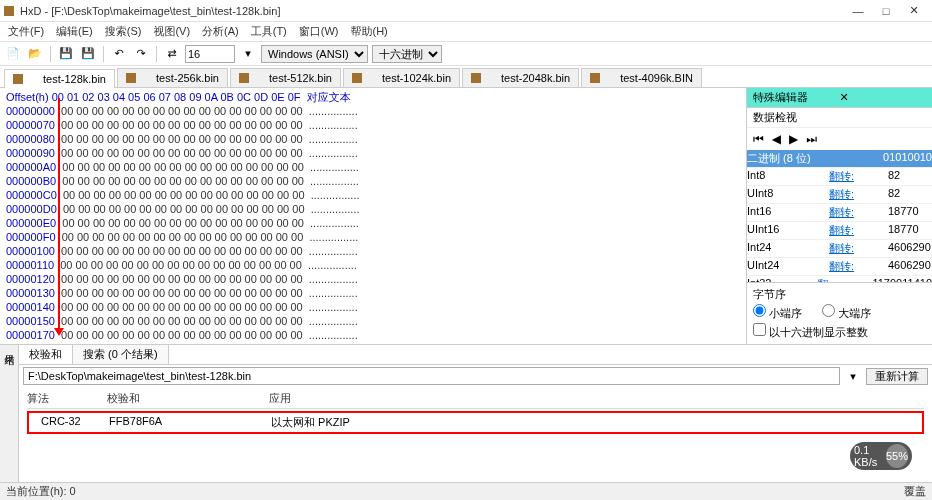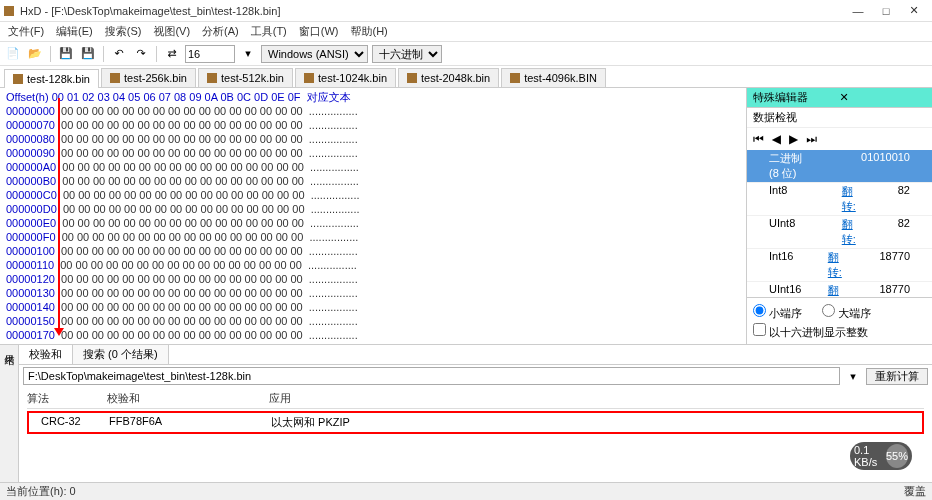--- a/index.html
+++ b/index.html
@@ -14,21 +14,21 @@
     .menubar { height: 20px; display: flex; align-items: center; padding: 0 2px; border-bottom: 1px solid #e0e0e0; }
     .menubar .menu-item { padding: 2px 6px; cursor: pointer; color: #333; }
     
     .toolbar { height: 24px; display: flex; align-items: center; padding: 2px 4px; gap: 4px; border-bottom: 1px solid #e0e0e0; }
     .tb-btn { width: 18px; height: 18px; display: flex; align-items: center; justify-content: center; cursor: pointer; border: 1px solid transparent; }
     .tb-sep { width: 1px; height: 16px; background: #ccc; margin: 0 2px; }
     .tb-input { width: 50px; height: 18px; border: 1px solid #aaa; padding: 0 2px; }
     .tb-select { height: 18px; border: 1px solid #aaa; padding: 0 2px; }
     
     .tabs { height: 22px; display: flex; align-items: flex-end; padding: 0 4px; border-bottom: 1px solid #ccc; }
-    .tab { padding: 3px 8px; border: 1px solid #ccc; border-bottom: none; margin-right: 2px; background: #f0f0f0; cursor: pointer; display: flex; align-items: center; gap: 4px; }
+    .tab { padding: 3px 8px; border: 1px solid #ccc; border-bottom: none; margin-right: 2px; background: #f0f0f0; cursor: pointer; display: flex; align-items: center; gap: 20px; }
     .tab.active { background: #fff; position: relative; top: 1px; }
     .tab-icon { width: 10px; height: 10px; background: #a07030; }
     
     .main-area { display: flex; height: 256px; }
     .hex-area { flex: 1; padding: 2px 6px; font-family: Consolas, monospace; font-size: 11px; line-height: 14px; position: relative; overflow: hidden; }
     .hex-header { color: #0000cc; white-space: pre; }
     .hex-row { white-space: pre; }
     .hex-offset { color: #0000cc; }
     .hex-data { color: #333; }
     .hex-ascii { color: #333; }
@@ -36,21 +36,21 @@
     .red-arrow { position: absolute; left: 54px; top: 240px; width: 0; height: 0; border-left: 5px solid transparent; border-right: 5px solid transparent; border-top: 8px solid red; }
     
     .inspector { width: 186px; border-left: 1px solid #ccc; display: flex; flex-direction: column; }
     .inspector-title { background: #5eead4; padding: 2px 6px; border-bottom: 1px solid #ccc; display: flex; align-items: center; }
     .inspector-title span { flex: 1; }
     .inspector-close { cursor: pointer; }
     .inspector-section { padding: 2px 6px; border-bottom: 1px solid #eee; }
     .nav-btns { display: flex; gap: 8px; padding: 4px 6px; }
     .nav-btn { cursor: pointer; font-size: 12px; }
     .inspector-table { flex: 1; overflow-y: auto; }
-    .insp-row { display: flex; padding: 1px 22px; border-bottom: 1px solid #f0f0f0; }
+    .insp-row { display: flex; padding: 1px 0; border-bottom: 1px solid #f0f0f0; }
     .insp-row.highlighted { background: #5599dd; color: #fff; }
     .insp-label { width: 82px; }
     .insp-flip { width: 26px; color: #0066cc; text-decoration: underline; cursor: pointer; }
     .insp-val { flex: 1; margin-left: 33px; }
     .byte-order { padding: 4px 6px; border-top: 1px solid #ccc; }
     .radio-row { display: flex; gap: 20px; padding: 2px 0; }
     
     .bottom-panel { border-top: 1px solid #ccc; height: 152px; display: flex; flex-direction: column; }
     .bottom-tabs { height: 20px; display: flex; border-bottom: 1px solid #ccc; }
     .side-label { writing-mode: vertical-rl; background: #f0f0f0; border-right: 1px solid #ccc; padding: 2px; font-size: 10px; }
@@ -216,20 +216,21 @@
           <div class="insp-flip">翻转:</div>
           <div class="insp-val">4606290</div>
         </div>
         <div class="insp-row">
           <div class="insp-label">Int32</div>
           <div class="insp-flip">翻转:</div>
           <div class="insp-val">1179011410</div>
         </div>
       </div>
     <div class="byte-order">
+      <div>字节序</div>
       <div class="radio-row">
         <label><input type="radio" checked="" style=""> <span>小端序</span></label>
         <label><input type="radio" style=""> <span>大端序</span></label>
       </div>
       <label><input type="checkbox" style=""> <span>以十六进制显示整数</span></label>
     </div>
   </div>
 </div>
 
 <div class="bottom-panel">

